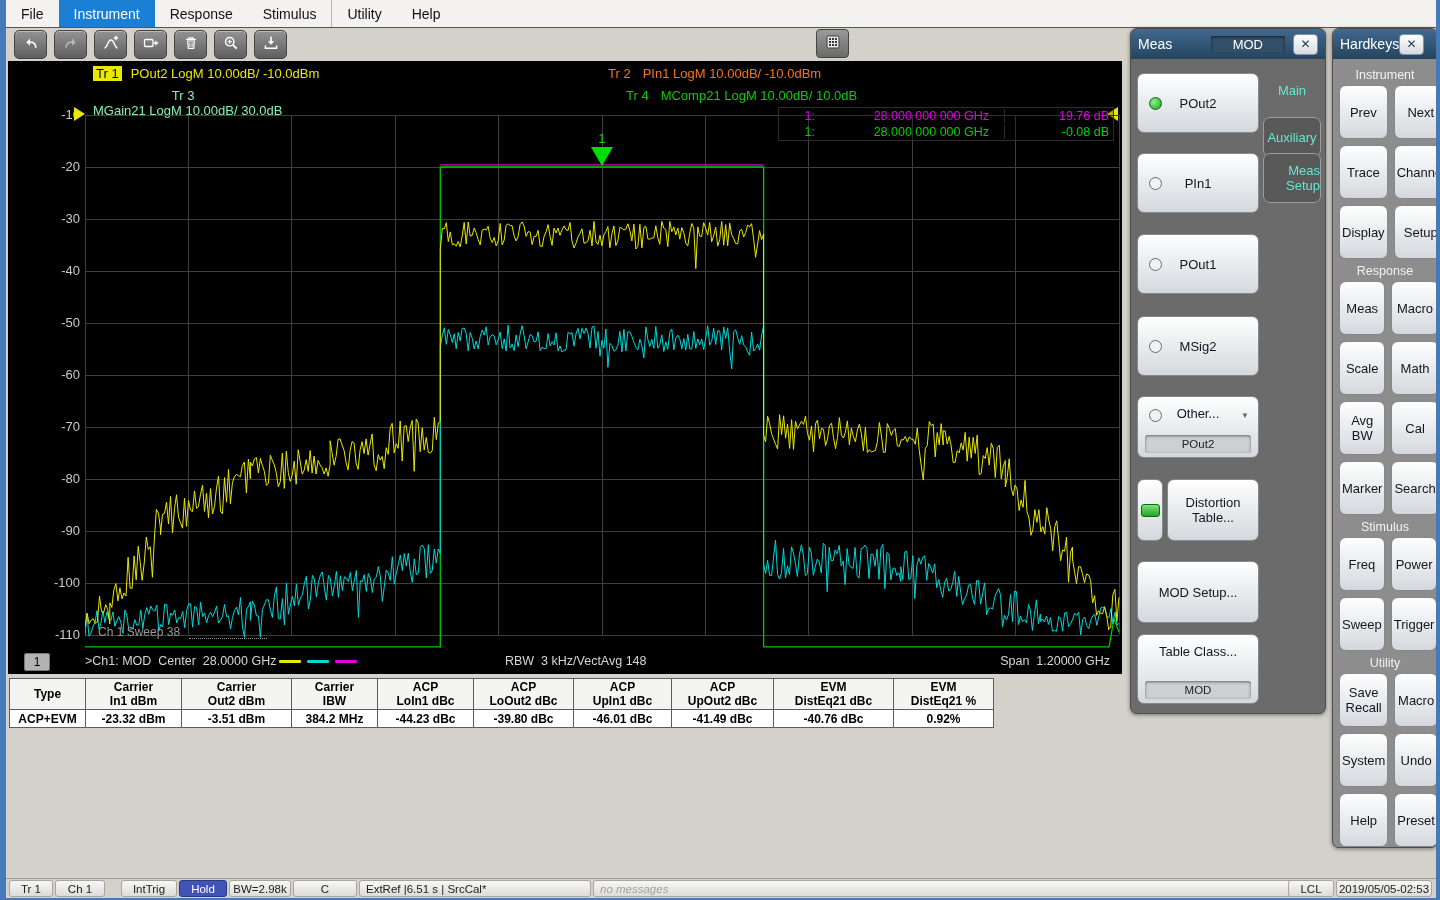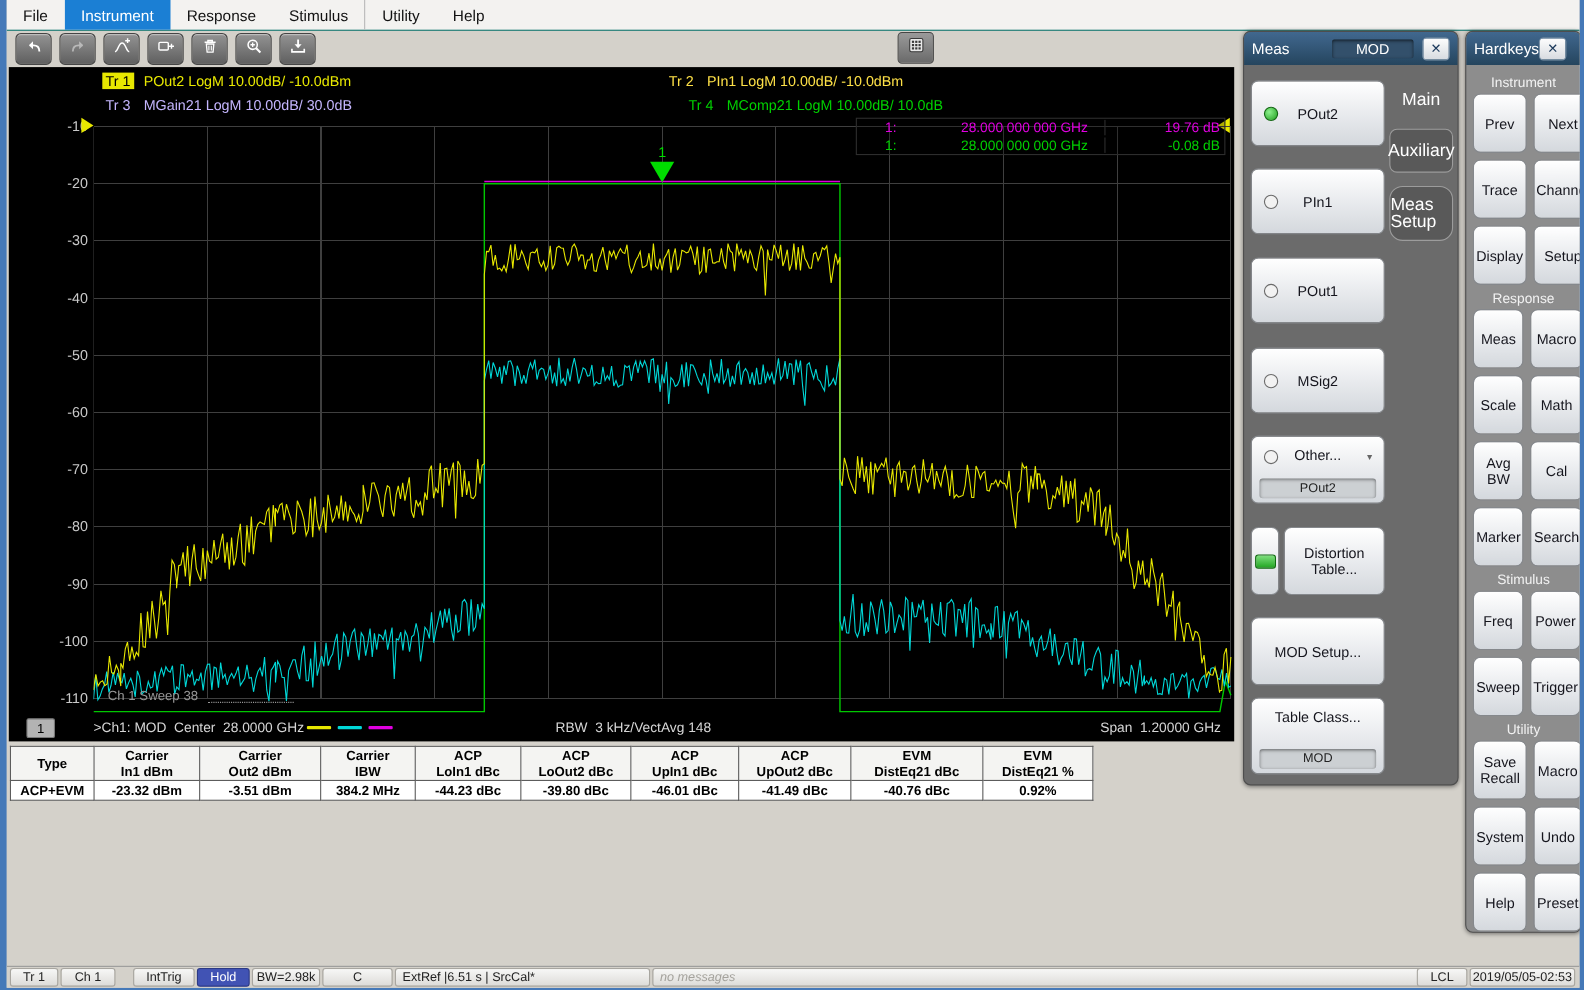--- a/index.html
+++ b/index.html
@@ -81,22 +81,22 @@
        box-shadow:inset 0 1px 0 #fff;box-sizing:border-box}
   .meas-btn{position:absolute;left:6px;width:122px}
   .radio{width:11px;height:11px;border:1px solid #6a6a6a;border-radius:50%;background:#f2f2f2;
          position:absolute;left:11px}
   .radio.sel{background:radial-gradient(circle at 35% 35%,#8cf08c,#1f9e1f);border-color:#116611}
   .caret{position:absolute;right:9px;font-size:8px;color:#666}
   .sub-box{position:absolute;left:7px;right:7px;bottom:4px;height:18px;background:#ccd0d3;border-radius:3px;
            box-shadow:inset 0 1px 3px rgba(0,0,0,.5);font-size:11.5px;color:#222;display:flex;align-items:center;
            justify-content:center;font-weight:normal}
   .two-part{flex-direction:column;justify-content:flex-start;padding-top:9px}
-  .tab{position:absolute;left:132px;width:58px;color:#ffffff;font-size:16px;display:flex;align-items:center;
-       justify-content:center;text-align:left;line-height:15px}
+  .tab{position:absolute;left:132px;width:58px;color:#5eead4;font-size:13px;display:flex;align-items:center;
+       justify-content:center;text-align:right;line-height:15px}
   .tab.inactive{background:#595959;border:1px solid #9c9c9c;border-radius:7px;box-sizing:border-box}
   .toggle-btn{position:absolute;left:6px;width:26px}
   .toggle-led{width:17px;height:11px;border-radius:3px;background:linear-gradient(#7fe07f,#23a623);
               border:1px solid #0d6b0d}
 
   .hk-body{padding:4px 0 0 0}
   .section-label{color:#f2f2f2;font-size:12.5px;text-align:center;margin:5px 0 3px}
   .hk-grid{display:grid;grid-template-columns:1fr 1fr;gap:6px;padding:0 6px}
   .hk-key{height:54px;font-size:13px;line-height:15px;padding:2px}
 
@@ -187,22 +187,22 @@
             <rect x="4" y="10" width="2" height="2"></rect>
               <rect x="7" y="10" width="2" height="2"></rect>
               <rect x="10" y="10" width="2" height="2"></rect>
           </g>
         </svg>
       </span>
     </div>
   </div>
 
   <div class="chart">
-    <div class="trace-row" style="top:5px"><span class="trace-group" style="left: 85px; color: rgb(232, 232, 0);"><span class="tr-chip hl">Tr 1</span><span>POut2 LogM 10.00dB/ -10.0dBm</span></span><span class="trace-group" style="left: 597px; color: #fde047;"><span class="tr-chip">Tr 2</span><span>PIn1 LogM 10.00dB/ -10.0dBm</span></span></div>
-    <div class="trace-row" style="top:27px"><span class="trace-group" style="left: 85px; color: #c4b5fd;"><span class="tr-chip">Tr 3</span><span>MGain21 LogM 10.00dB/ 30.0dB</span></span><span class="trace-group" style="left: 615px; color: rgb(0, 208, 0);"><span class="tr-chip">Tr 4</span><span>MComp21 LogM 10.00dB/ 10.0dB</span></span></div>
+    <div class="trace-row" style="top:5px"><span class="trace-group" style="left: 85px; color: rgb(232, 232, 0);"><span class="tr-chip hl">Tr 1</span><span>POut2 LogM 10.00dB/ -10.0dBm</span></span><span class="trace-group" style="left: 597px; color: #f97316;"><span class="tr-chip">Tr 2</span><span>PIn1 LogM 10.00dB/ -10.0dBm</span></span></div>
+    <div class="trace-row" style="top:27px"><span class="trace-group" style="left: 85px; color: #86efac; flex-direction: column;"><span class="tr-chip">Tr 3</span><span>MGain21 LogM 10.00dB/ 30.0dB</span></span><span class="trace-group" style="left: 615px; color: rgb(0, 208, 0);"><span class="tr-chip">Tr 4</span><span>MComp21 LogM 10.00dB/ 10.0dB</span></span></div>
     <div id="yLabels">
         <div class="y-label" style="top: 46px;">-10</div>
         <div class="y-label" style="top: 98px;">-20</div>
         <div class="y-label" style="top: 150px;">-30</div>
         <div class="y-label" style="top: 202px;">-40</div>
         <div class="y-label" style="top: 254px;">-50</div>
         <div class="y-label" style="top: 306px;">-60</div>
         <div class="y-label" style="top: 358px;">-70</div>
         <div class="y-label" style="top: 410px;">-80</div>
         <div class="y-label" style="top: 462px;">-90</div>
@@ -364,21 +364,21 @@
           <span>MOD Setup...</span>
         </div>
         <div class="key meas-btn two-part" style="top: 605px; height: 70px;">
           <span>Table Class...</span>
           <span class="sub-box">MOD</span>
         </div>
       </div>
     <div id="measTabs">
         <div class="tab" style="top: 46px; height: 30px;">Main</div>
         <div class="tab inactive" style="top: 88px; height: 40px;">Auxiliary</div>
-        <div class="tab inactive" style="top: 140px; height: 50px; border-radius: 12px;">Meas Setup</div>
+        <div class="tab inactive" style="top: 124px; height: 50px;">Meas Setup</div>
       </div>
   </div>
 
   <div class="panel hk-panel">
     <div class="panel-title">
       <span>Hardkeys</span>
       <span class="x-btn">✕</span>
     </div>
     <div class="hk-body" id="hkBody">
         <div class="section-label">Instrument</div>

